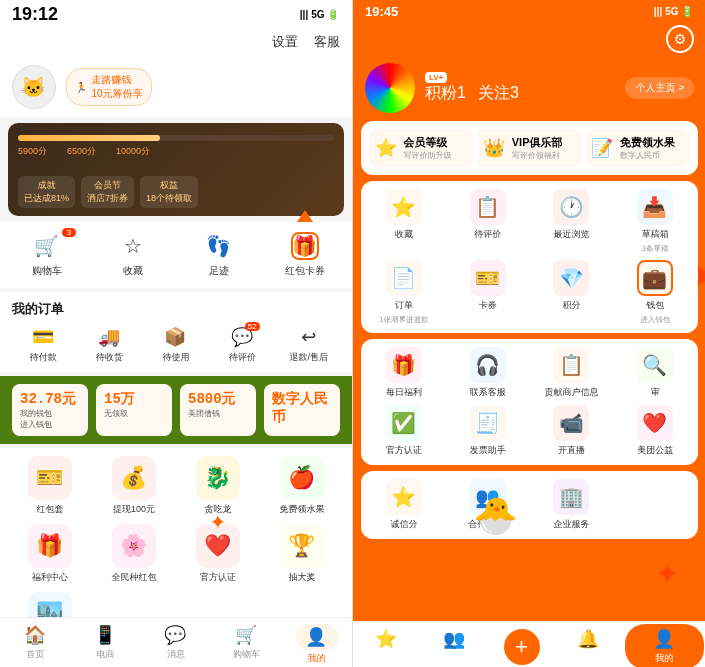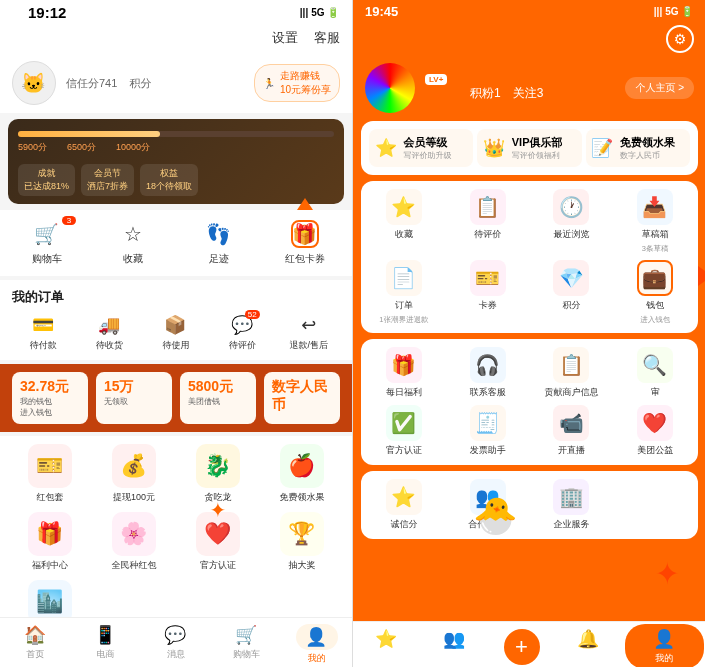--- a/index.html
+++ b/index.html
@@ -23,21 +23,21 @@
 
     .status-bar-left {
       background: #fff;
       display: flex;
       justify-content: space-between;
       align-items: center;
       padding: 4px 12px;
       font-size: 11px;
       font-weight: 600;
     }
-    .status-bar-left .time { font-size: 15px; font-weight: 700; margin-left: 16px; }
+    .status-bar-left .time { font-size: 18px; font-weight: 700; }
     .status-icons { display: flex; align-items: center; gap: 3px; font-size: 10px; }
 
     .top-bar-left {
       background: #fff;
       display: flex;
       justify-content: flex-end;
       align-items: center;
       padding: 4px 12px 6px;
       gap: 16px;
       font-size: 13px;
@@ -76,21 +76,21 @@
       margin: 6px 8px;
       border-radius: 10px;
       padding: 8px 10px;
       color: #ffd080;
     }
     .member-title { font-size: 13px; font-weight: 700; margin-bottom: 4px; }
     .member-progress { background: #5a4030; border-radius: 4px; height: 6px; margin: 4px 0; position: relative; }
     .member-progress-fill { background: linear-gradient(90deg, #ffb040, #ffd080); border-radius: 4px; height: 6px; width: 45%; }
     .member-labels { display: flex; gap: 20px; font-size: 9px; color: #ffa050; }
     .member-badges {
-      display: flex; gap: 6px; margin-top: 10px;
+      display: flex; gap: 6px; margin-top: 18px;
     }
     .badge-item {
       background: rgba(255,255,255,0.1);
       border-radius: 6px;
       padding: 3px 6px;
       font-size: 9px;
       color: #ffd080;
       text-align: center;
     }
 
@@ -139,25 +139,26 @@
       display: flex;
       flex-direction: column;
       align-items: center;
       gap: 3px;
       font-size: 9px;
       color: #333;
     }
     .order-icon { font-size: 18px; }
 
     .wallet-section {
-      background: #c2410c;
+      background: #4d7c0f;
       padding: 8px 12px;
       margin-top: 4px;
       display: flex;
       gap: 8px;
+      font-family: Liberation Mono, monospace;
     }
     .wallet-item {
       flex: 1;
       background: #fff8f0;
       border-radius: 8px;
       padding: 6px 8px;
       font-size: 9px;
     }
     .wallet-amount { font-size: 14px; font-weight: 700; color: #ff6600; }
     .wallet-label { color: #666; font-size: 8px; }
@@ -260,21 +261,21 @@
       gap: 10px;
     }
     .avatar-right {
       width: 50px; height: 50px;
       border-radius: 50%;
       background: conic-gradient(#ff0000, #ff8800, #ffff00, #00ff00, #0088ff, #8800ff, #ff0000);
       display: flex; align-items: center; justify-content: center;
       font-size: 22px;
     }
     .profile-stats { flex: 1; }
-    .follow-row { display: flex; gap: 12px; font-size: 12px; color: #fff; margin-left: 45px; }
+    .follow-row { display: flex; gap: 12px; font-size: 16px; color: #fff; }
     .vip-badge {
       background: #fff;
       color: #ff6600;
       font-size: 8px;
       font-weight: 700;
       padding: 1px 4px;
       border-radius: 4px;
     }
     .personal-page-btn {
       background: rgba(255,255,255,0.2);
@@ -388,27 +389,20 @@
     </div>
   </div>
 
   <div class="top-bar-left">
     <span>设置</span>
     <span>客服</span>
   </div>
 
   <div class="profile-section">
     <div class="avatar-circle">🐱</div>
-    <div class="profile-info">
-      <div class="credit-score">
-        <span>信任分741</span>
-        &nbsp;&nbsp;
-        <span>积分</span>
-      </div>
-    </div>
     <div class="walking-money">
       <span>🏃</span>
       <div>
         <div>走路赚钱</div>
         <div>10元筹份享</div>
       </div>
     </div>
   </div>
 
   <div class="member-center">

